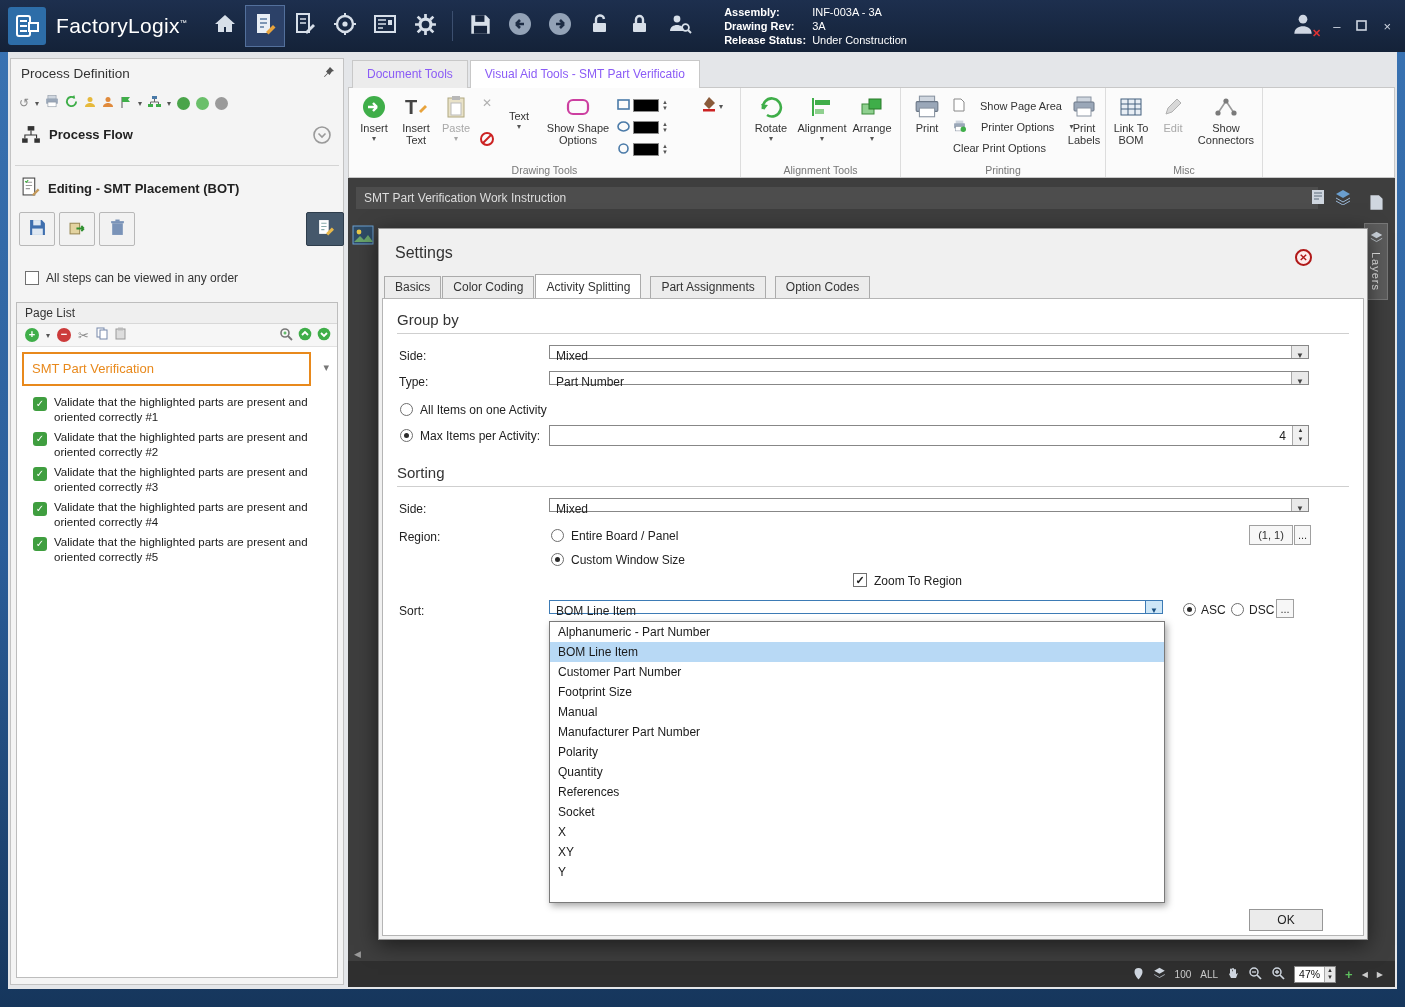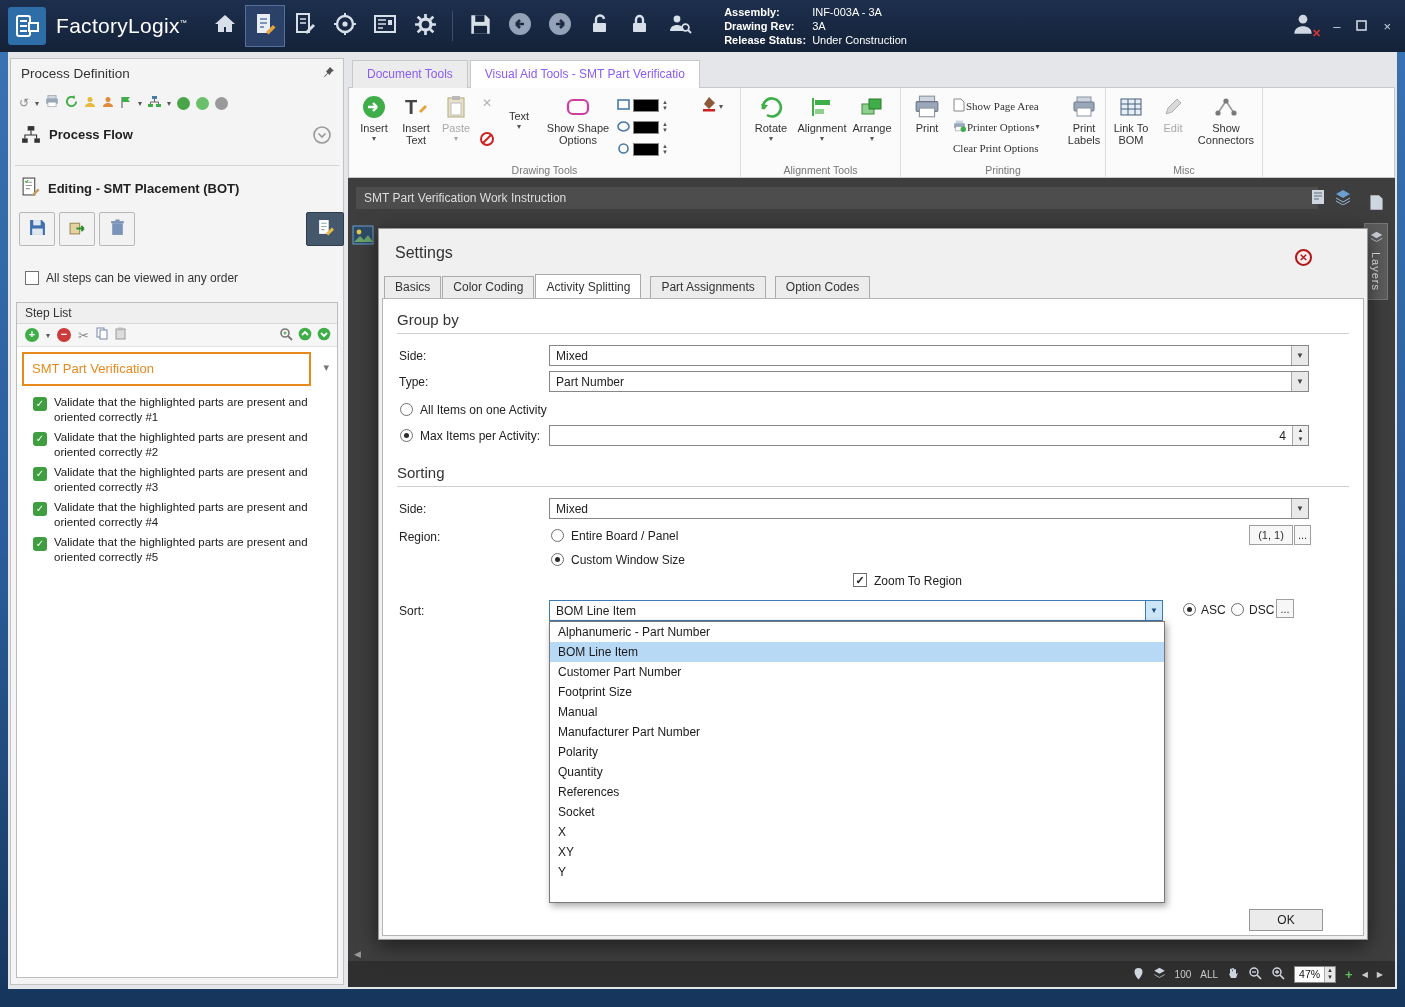--- a/index.html
+++ b/index.html
@@ -80,21 +80,21 @@
   .rgroup { position:absolute; top:0; height:100%; border-right:1px solid #dddddd; }
   .rglabel { position:absolute; bottom:1px; left:0; right:0; text-align:center; font-size:10.5px; color:#777; }
   .rbig { position:absolute; top:4px; display:flex; flex-direction:column; align-items:center;
           font-size:11px; color:#333; text-align:center; line-height:12px; }
   .rbig .ric { height:30px; display:flex; align-items:center; justify-content:center; }
   .caret { font-size:8px; color:#555; line-height:9px; }
   .grayed { color:#a8a8a8 !important; }
   .shrow { display:flex; align-items:center; gap:3px; height:22px; }
   .blackbox { width:26px; height:13px; background:#000; border:1px solid #8a8a8a; display:inline-block; }
   .spincol { display:inline-flex; flex-direction:column; font-size:6px; color:#555; line-height:6px; }
-  .stackrow { display:flex; align-items:center; gap:1px; height:21px; font-size:11px; color:#333; white-space:nowrap;font-family:Liberation Serif, serif; }
+  .stackrow { display:flex; align-items:center; gap:15px; height:21px; font-size:11px; color:#333; white-space:nowrap; }
 
   
   .canvas { position:absolute; left:0; top:124px; right:0; bottom:0; background:#3e3e3e; }
   .dochdr { position:absolute; left:8px; top:9px; width:962px; height:22px; background:#4d4d4d;
             color:#ddd; font-size:12px; line-height:22px; padding-left:8px; }
   .cicons { position:absolute; right:44px; top:11px; display:flex; gap:9px; }
   .rightstrip { position:absolute; right:2px; top:16px; width:34px; bottom:32px; display:flex;
                 flex-direction:column; align-items:center; gap:8px; }
   .layers-tab { width:24px; padding:6px 0 8px; background:#5c5c5c; border:1px solid #777;
                 display:flex; flex-direction:column; align-items:center; gap:4px; color:#e8e8e8; }
@@ -120,21 +120,21 @@
   .dlg-tabs { position:absolute; left:5px; top:47px; display:flex; z-index:4; }
   .dlg-tab { padding:3px 10px 4px; font-size:12px; border:1px solid #ababab; border-bottom:none;
              background:#ececec; color:#333; margin-right:1px; height:22px; }
   .dlg-tab.active { background:#fff; margin-top:-2px; padding-top:5px; height:24px; }
   .dlg-tab.sp { margin-left:8px; }
   .dlg-content { position:absolute; left:3px; top:69px; right:3px; bottom:3px; background:#fff;
                  border:1px solid #b5b5b5; font-size:12px; color:#222; }
   .h2 { position:absolute; font-size:15px; color:#333; }
   .rule { position:absolute; height:1px; background:#cfcfcf; left:14px; right:14px; }
   .flabel { position:absolute; font-size:12px; color:#222; }
-  .wsel { position:absolute; height:21px; background:#fff; border:1px solid #878787; font-size:12px; }
+  .wsel { position:absolute; height:14px; background:#fff; border:1px solid #878787; font-size:12px; }
   .wsel-v { position:absolute; left:6px; top:3px; white-space:nowrap; }
   .wsel-b { position:absolute; right:0; top:0; width:17px; height:100%; background:#e9e9e9;
             border-left:1px solid #a8a8a8; text-align:center; font-size:8px; line-height:19px; color:#444; }
   .combo-open { border-color:#3d7bb5; }
   .combo-open .wsel-b { background:#cde6f7; border-left-color:#3d7bb5; color:#1a4f80; }
   .radio { position:absolute; width:13px; height:13px; border:1px solid #6e6e6e; border-radius:50%; background:#fff; }
   .radio.on::after { content:""; position:absolute; left:3px; top:3px; width:5px; height:5px;
                      border-radius:50%; background:#2b2b2b; }
   .numbox { position:absolute; height:21px; border:1px solid #878787; background:#fff; }
   .numv { position:absolute; right:22px; top:3px; font-size:12px; }
@@ -366,21 +366,21 @@
               </svg></span>
           </div>
       </div>
 
       <div class="cbrow">
         <span class="cbx" style="position:static"></span>
         <span>All steps can be viewed in any order</span>
       </div>
 
       <div class="steplist">
-        <div class="sl-head">Step List</div>
+        <div class="sl-head">Page List</div>
         <div class="sl-tools">
           <span class="gdot" style="background:#3fae49">+</span>
           <span class="caret">▾</span>
           <span class="gdot" style="background:#cc3b3b">−</span>
           <span style="color:#8a8a8a;font-size:13px">✂</span>
           <span><svg width="12" height="13" viewBox="0 0 12 13">
                 <rect x="1" y="1" width="7" height="9" fill="#fff" stroke="#78a"></rect>
                 <rect x="4" y="3" width="7" height="9" fill="#fff" stroke="#78a"></rect>
               </svg></span>
           <span><svg width="11" height="13" viewBox="0 0 11 13">

